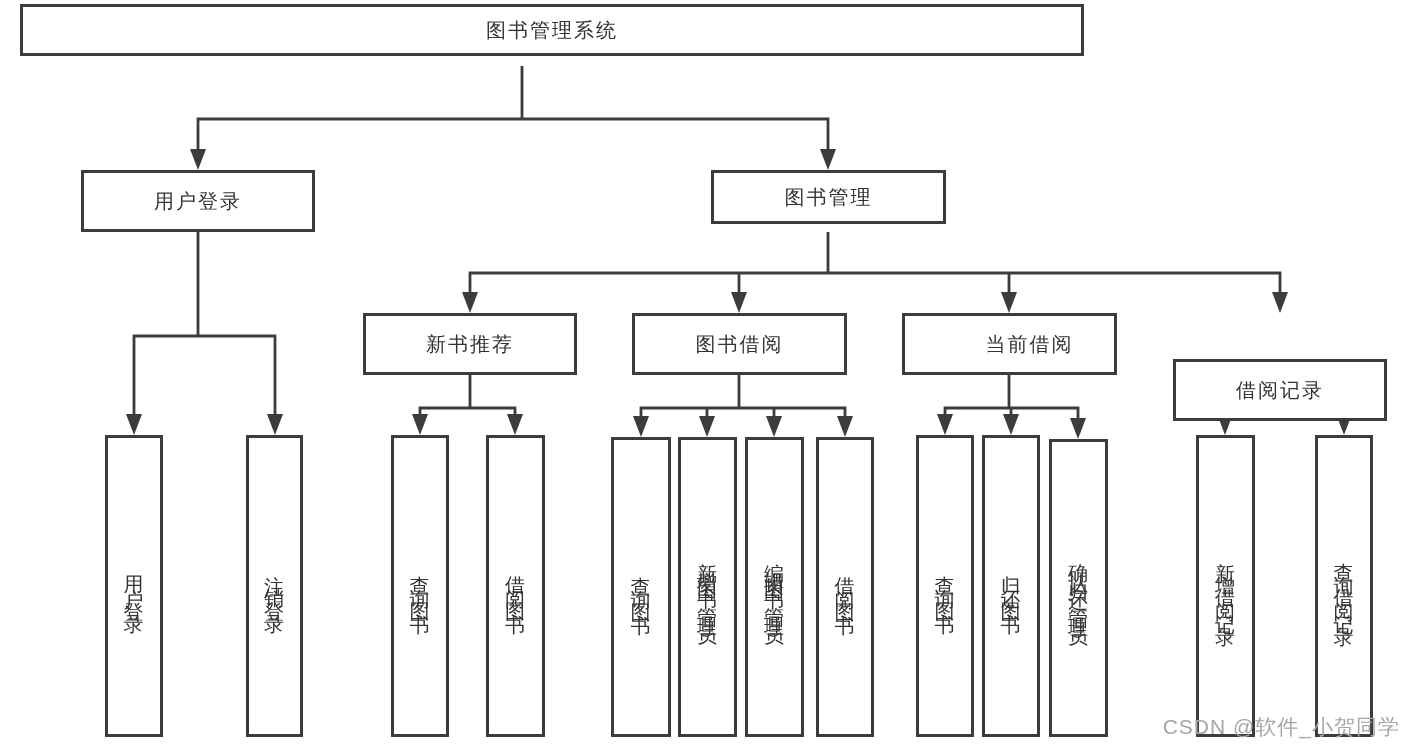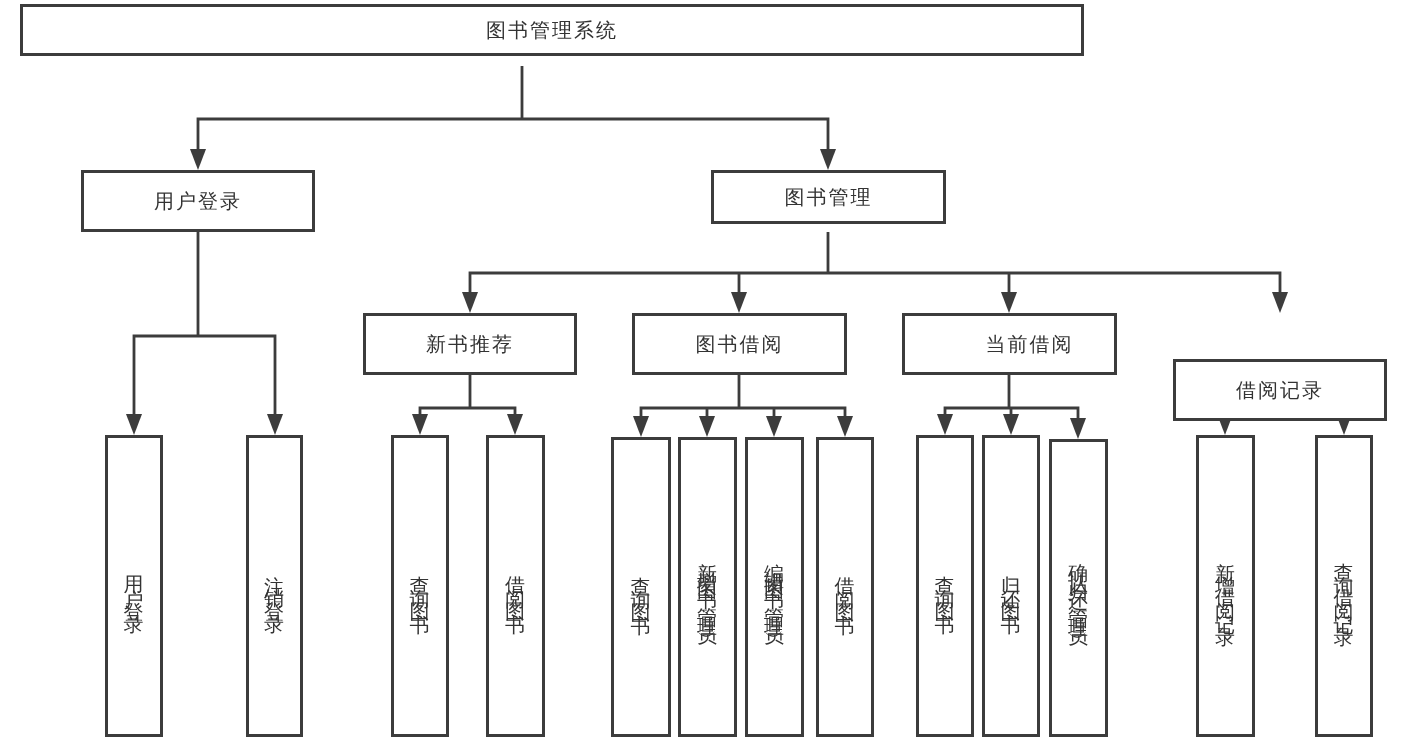--- a/index.html
+++ b/index.html
@@ -158,14 +158,15 @@
     <span class="vtext long">确认归还（管理员）</span>
   </div>
 
   <div class="leaf" style="left:1196px; top:435px; width:59px; height:302px;">
     <span class="vtext">新增借阅记录</span>
   </div>
   <div class="leaf" style="left:1315px; top:435px; width:58px; height:302px;">
     <span class="vtext">查询借阅记录</span>
   </div>
 
+  <div id="watermark">CSDN @软件_小贺同学</div>
 
 </div>
 
 </body></html>

